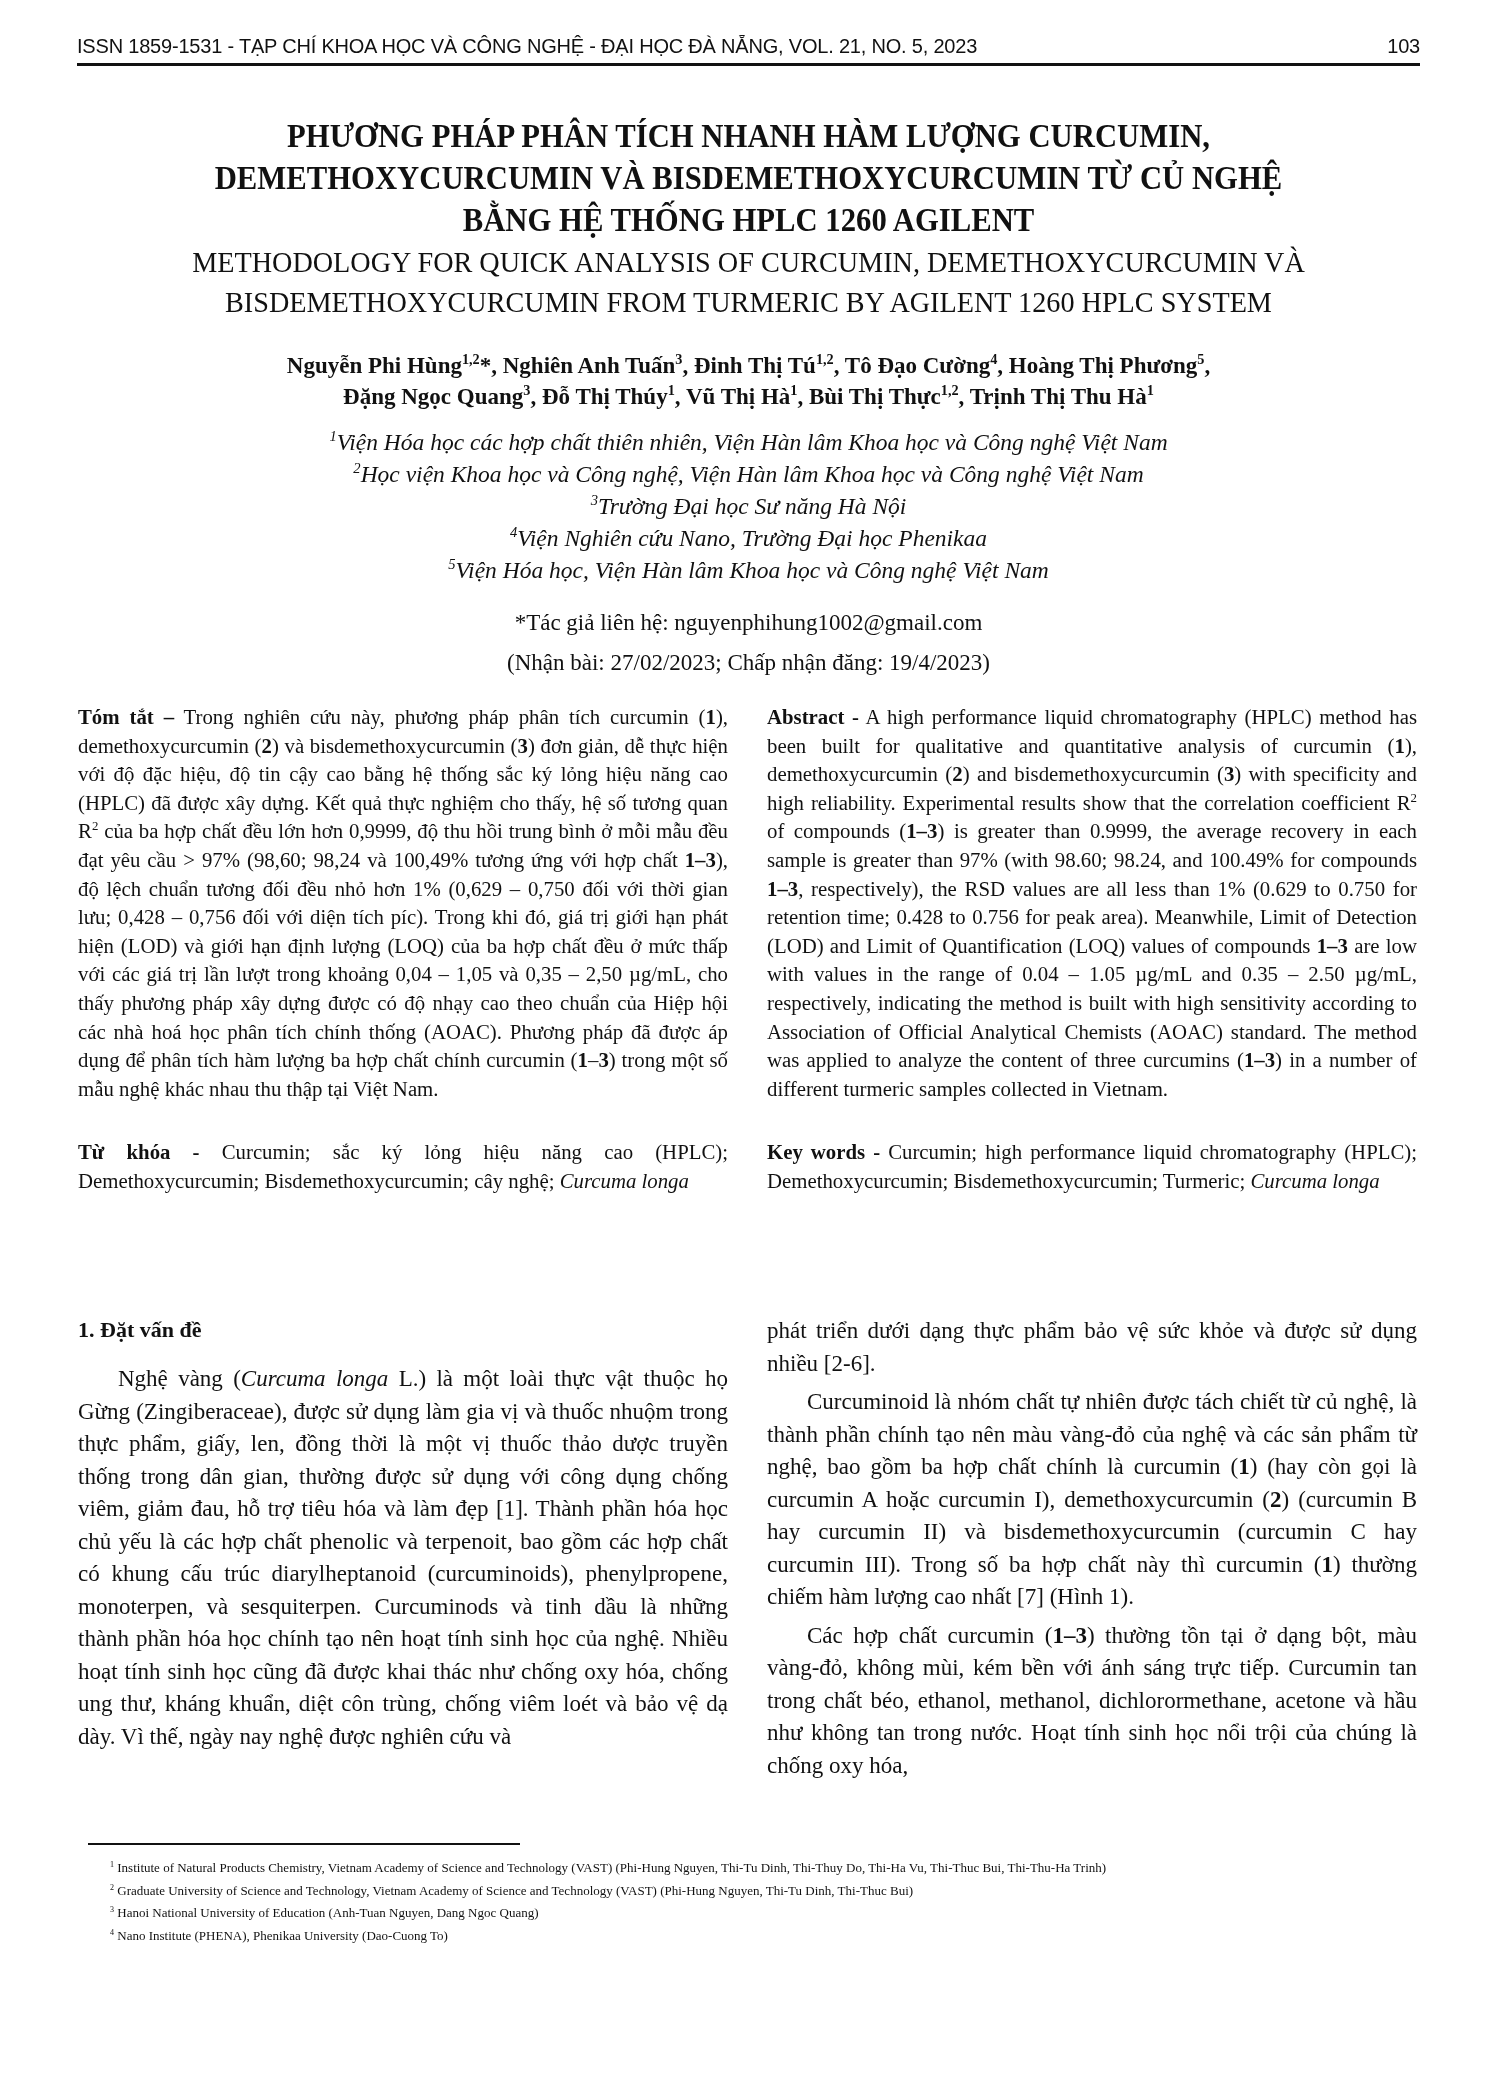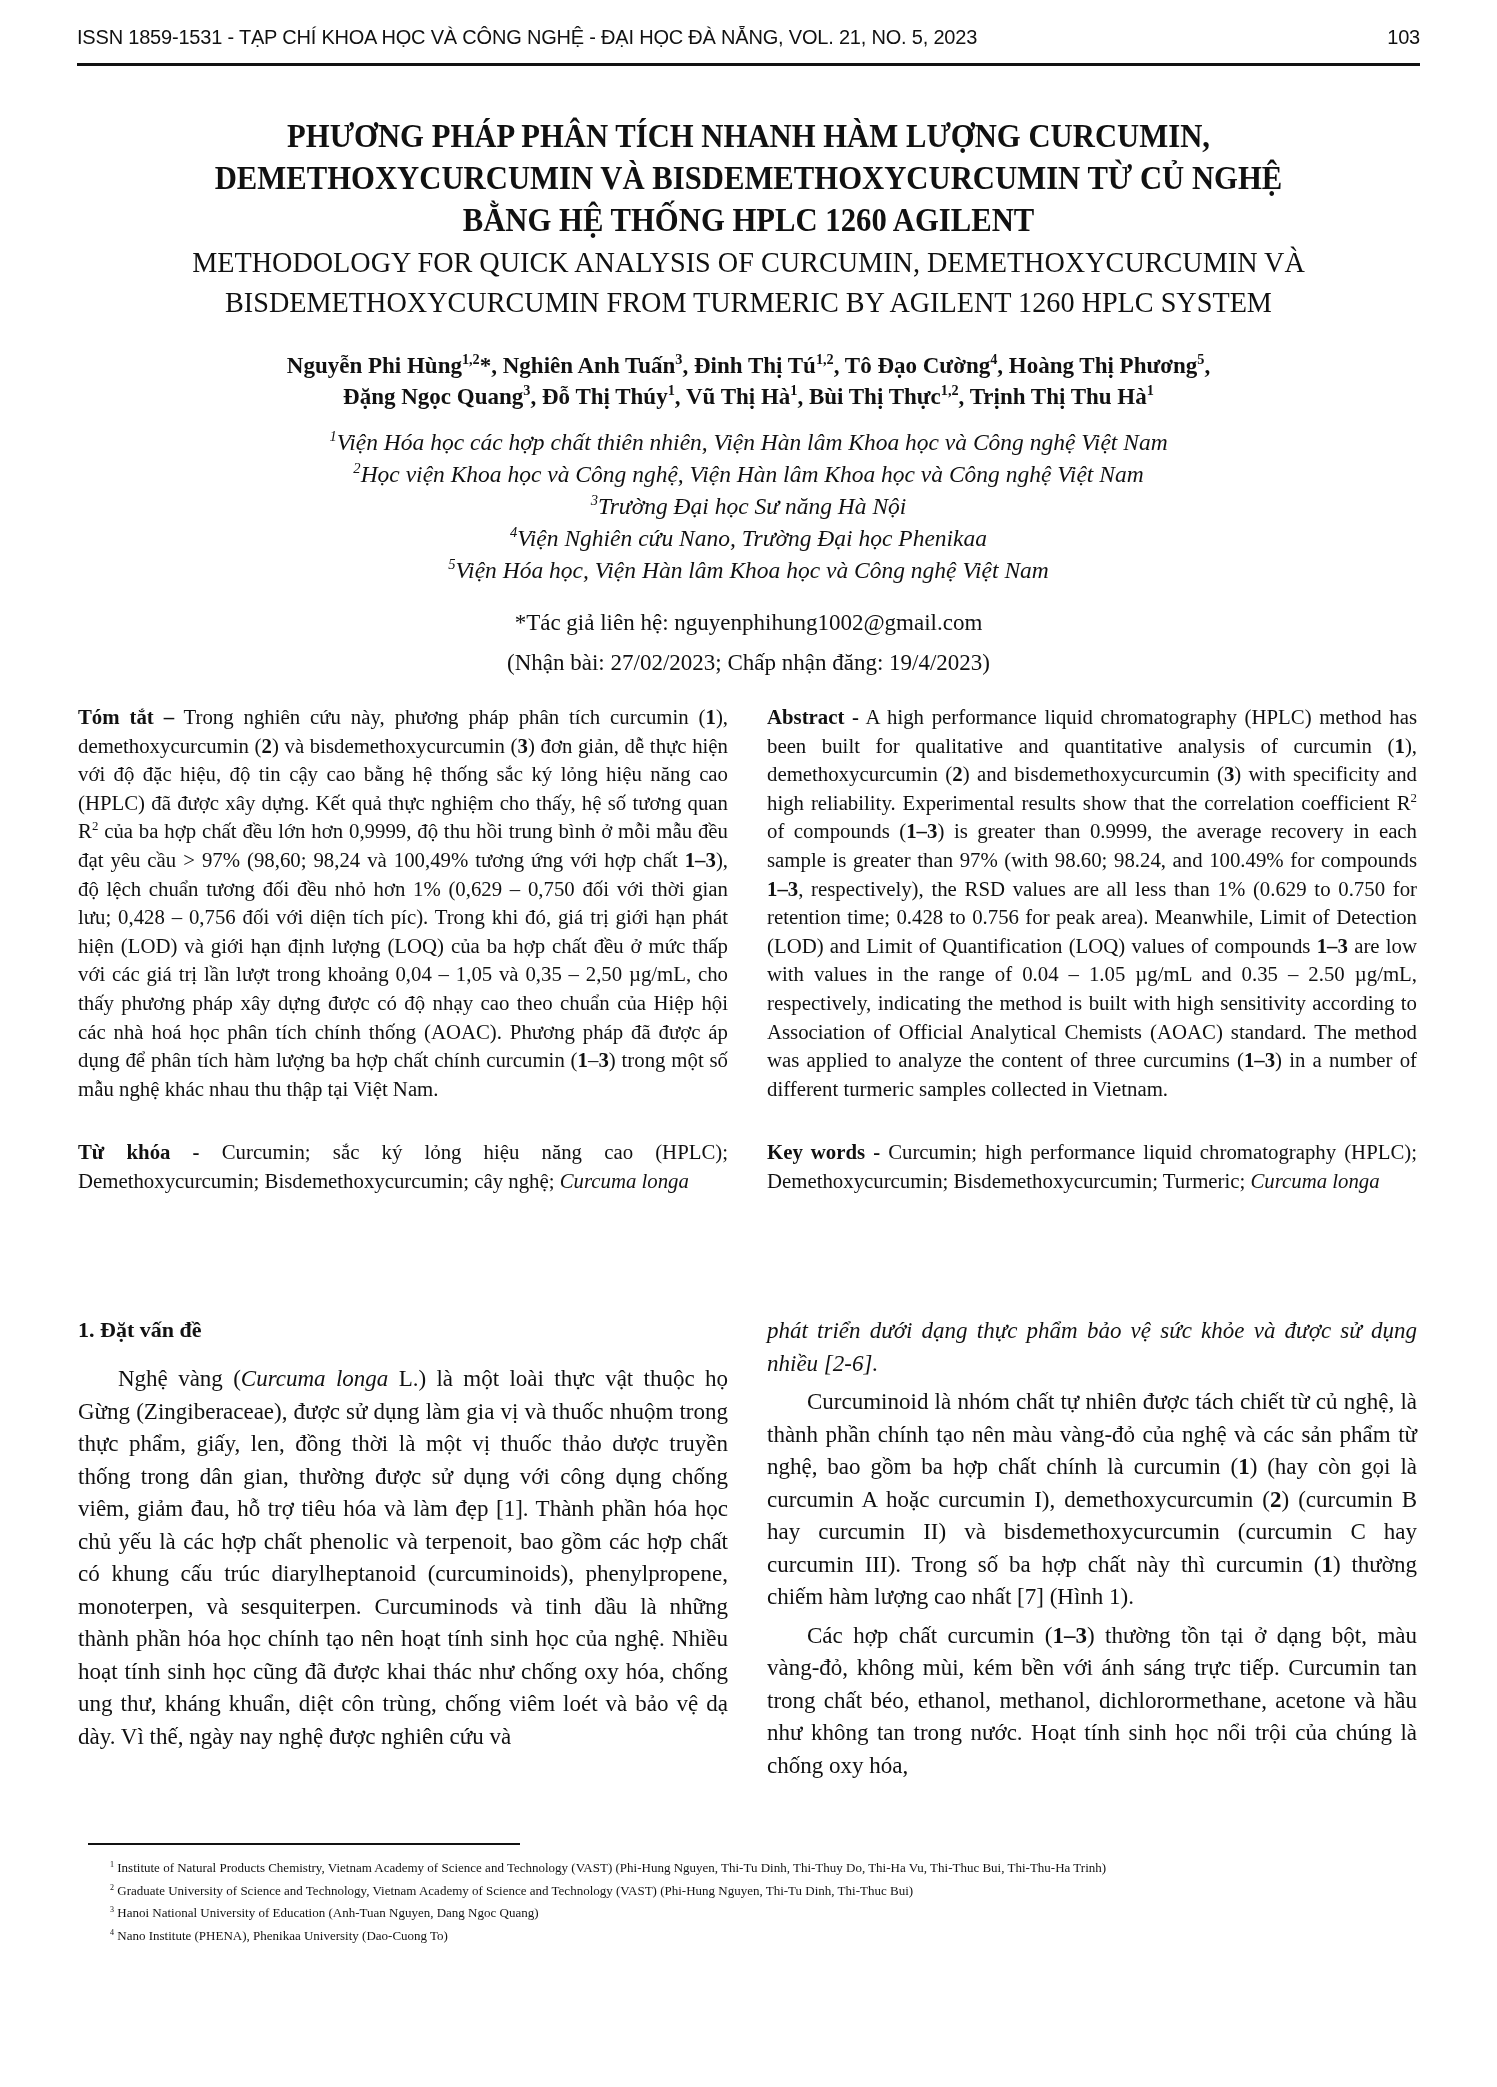--- a/index.html
+++ b/index.html
@@ -12,20 +12,21 @@
       color: #111111;
       overflow: hidden;
     }
     .running-header {
       position: absolute;
       left: 77px; right: 77px; top: 26px;
       height: 40px;
       border-bottom: 3px solid #111;
       display: flex;
       justify-content: space-between;
+      align-items: flex-end;
       padding-bottom: 5px;
       font-family: "Liberation Sans", sans-serif;
       font-size: 20px;
       letter-spacing: -0.2px;
     }
     .title-vn {
       position: absolute;
       left: 60px; right: 60px; top: 115px;
       text-align: center;
       font-weight: bold;
@@ -80,21 +81,21 @@
     .i { font-style: italic; }
     .section-head {
       font-weight: bold;
       font-size: 22px;
       line-height: 30px;
       margin-bottom: 18px;
     }
     .body-left { top: 1315px; }
     .body-right { top: 1315px; }
     .p { text-indent: 40px; font-size: 23px; line-height: 32.5px; margin-bottom: 6px; }
-    .p.noindent { text-indent: 0; font-style: italic; }
+    .p.noindent { text-indent: 0; }
     .footnote-rule {
       position: absolute;
       left: 88px; top: 1843px;
       width: 432px; height: 2px;
       background: #111;
     }
     .footnotes {
       position: absolute;
       left: 110px; right: 70px; top: 1857px;
       font-size: 13px;

